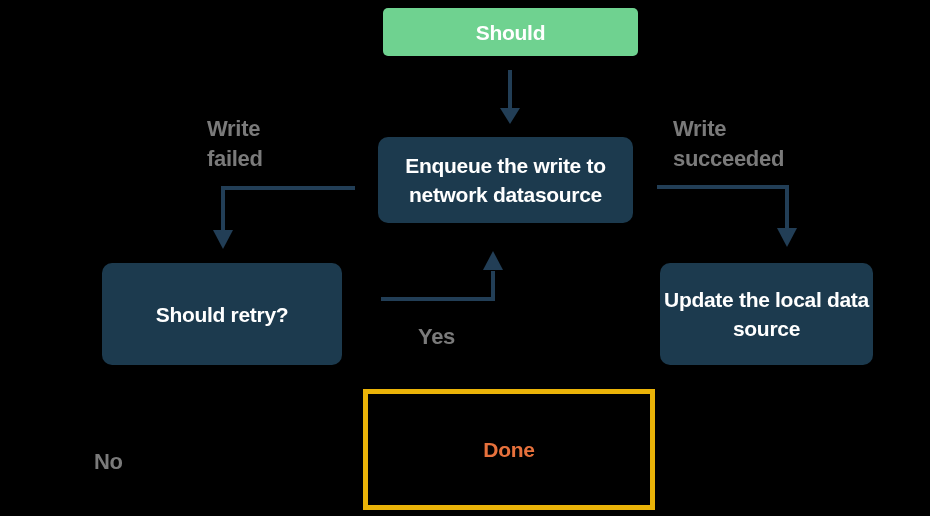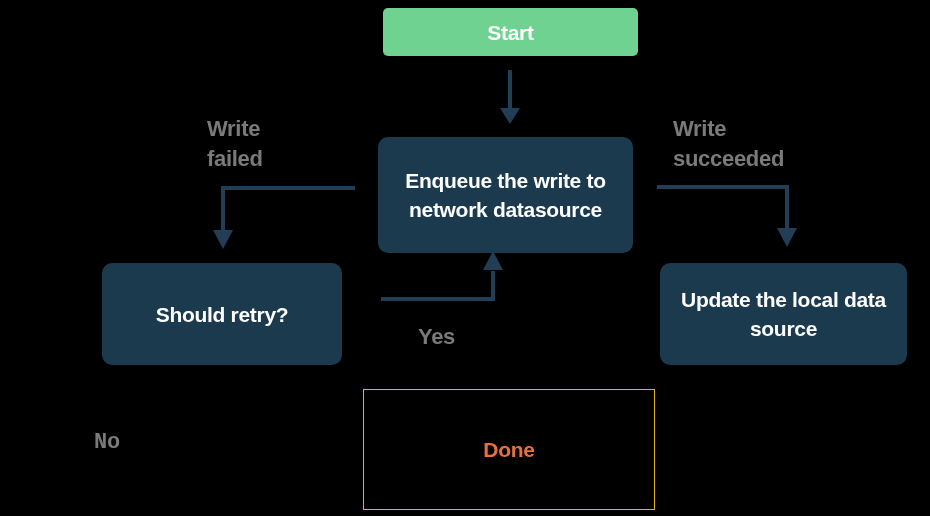--- a/index.html
+++ b/index.html
@@ -43,47 +43,47 @@
     top: 8px;
     width: 255px;
     height: 48px;
     background: #6fd290;
     border-radius: 5px;
   }
   .enqueue-node {
     left: 378px;
     top: 137px;
     width: 255px;
-    height: 116px;
+    height: 86px;
     background: #1c3a4e;
     border-radius: 10px;
   }
   .retry-node {
     left: 102px;
     top: 263px;
     width: 240px;
     height: 102px;
     background: #1c3a4e;
     border-radius: 10px;
   }
   .update-node {
     left: 660px;
     top: 263px;
-    width: 247px;
+    width: 213px;
     height: 102px;
     background: #1c3a4e;
     border-radius: 10px;
   }
   .done-node {
     left: 363px;
     top: 389px;
     width: 292px;
     height: 121px;
     background: transparent;
-    border: 1px solid #eab308;
+    border: 5px solid #eab308;
     border-radius: 0;
   }
   .done-node .node-label {
     color: #e7713c;
   }
   .edge-label {
     position: absolute;
     color: #7a7a7a;
     font-weight: 700;
     font-size: 22px;
@@ -102,23 +102,22 @@
     top: 114px;
     width: 160px;
   }
   .label-yes {
     left: 418px;
     top: 322px;
     width: 60px;
   }
   .label-no {
     left: 94px;
-    top: 428px;
+    top: 447px;
     width: 60px;
-    font-family: Liberation Mono, monospace;
   }
 </style>
 </head>
 <body>
 
 <div class="canvas">
 
   <svg class="arrow-layer" viewBox="0 0 930 516" xmlns="http://www.w3.org/2000/svg">
 
     <g>
@@ -136,21 +135,21 @@
       <polygon points="777,228 797,228 787,247" fill="#223e56"></polygon>
     </g>
 
     <g>
       <path d="M381 299 L493 299 L493 271" stroke="#223e56" stroke-width="4" fill="none"></path>
       <polygon points="483,270 503,270 493,251" fill="#223e56"></polygon>
     </g>
   </svg>
 
   <div class="node start-node">
-    <span class="node-label">Start</span>
+    <span class="node-label">Should</span>
   </div>
 
   <div class="node enqueue-node">
     <span class="node-label">Enqueue the write to
 network datasource</span>
   </div>
 
   <div class="node retry-node">
     <span class="node-label">Should retry?</span>
   </div>

